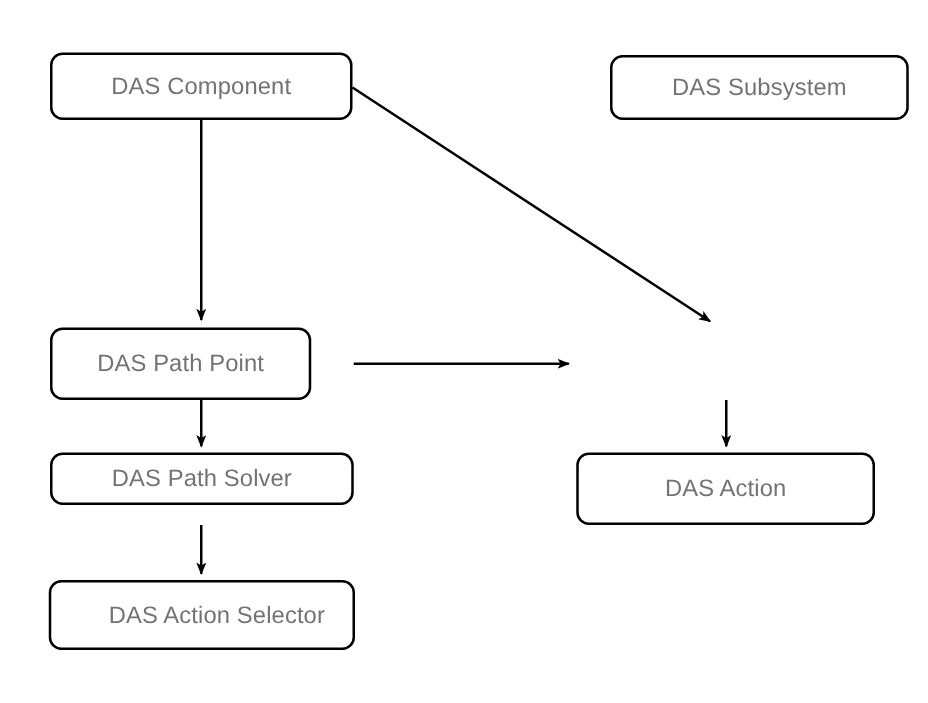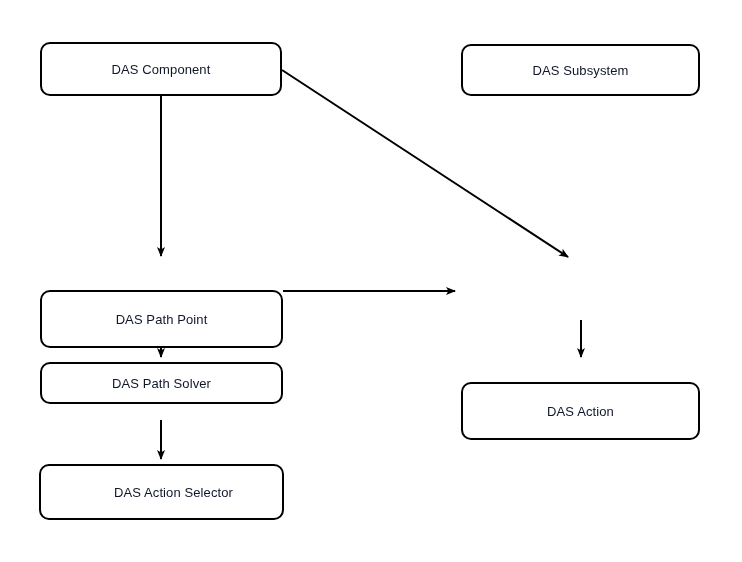--- a/index.html
+++ b/index.html
@@ -32,23 +32,23 @@
     background: #ffffff;
     border: 2px solid #000000;
     border-radius: 10px;
     display: flex;
     align-items: center;
     justify-content: center;
     z-index: 2;
   }
   .node-label {
     font-family: "Liberation Sans", sans-serif;
-    font-size: 13px;
+    font-size: 19px;
     line-height: 1;
-    color: #0f172a;
+    color: #737373;
     white-space: nowrap;
     letter-spacing: 0.1px;
   }
 </style>
 </head>
 <body>
 
 <div id="diagram-canvas">
 
   <svg id="edge-layer" width="742" height="562" viewBox="0 0 742 562" xmlns="http://www.w3.org/2000/svg">
@@ -68,34 +68,34 @@
 
     <line x1="161" y1="420" x2="161" y2="459" stroke="#000000" stroke-width="2" marker-end="url(#arrowhead)"></line>
 
     <line x1="581" y1="320" x2="581" y2="357" stroke="#000000" stroke-width="2" marker-end="url(#arrowhead)"></line>
   </svg>
 
   <div class="node" style="left:40px; top:42px; width:242px; height:54px;">
     <span class="node-label">DAS Component</span>
   </div>
 
-  <div class="node" style="left:461px; top:44px; width:239px; height:52px;">
+  <div class="node" style="left:488px; top:44px; width:239px; height:52px;">
     <span class="node-label">DAS Subsystem</span>
   </div>
 
-  <div class="node" style="left:40px; top:262px; width:243px; height:58px;margin-top:28px;">
+  <div class="node" style="left:40px; top:262px; width:209px; height:58px;">
     <span class="node-label">DAS Path Point</span>
   </div>
 
 
   <div class="node" style="left:40px; top:362px; width:243px; height:42px;">
     <span class="node-label">DAS Path Solver</span>
   </div>
 
-  <div class="node" style="left:461px; top:382px; width:239px; height:58px;">
+  <div class="node" style="left:461px; top:362px; width:239px; height:58px;">
     <span class="node-label">DAS Action</span>
   </div>
 
   <div class="node" style="left:39px; top:464px; width:245px; height:56px;padding-left:24px;">
     <span class="node-label">DAS Action Selector</span>
   </div>
 
 </div>
 
 </body></html>

